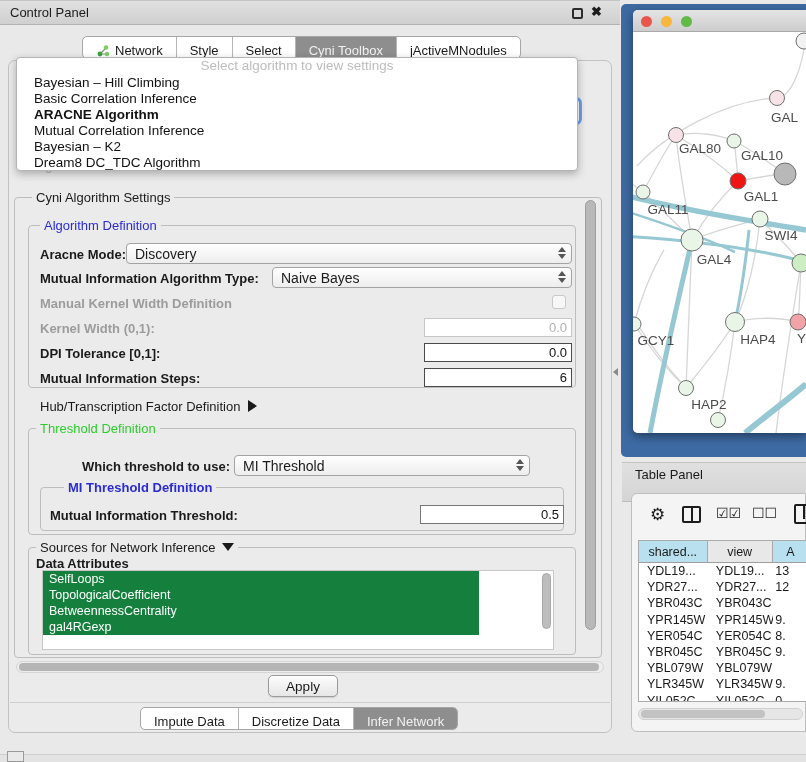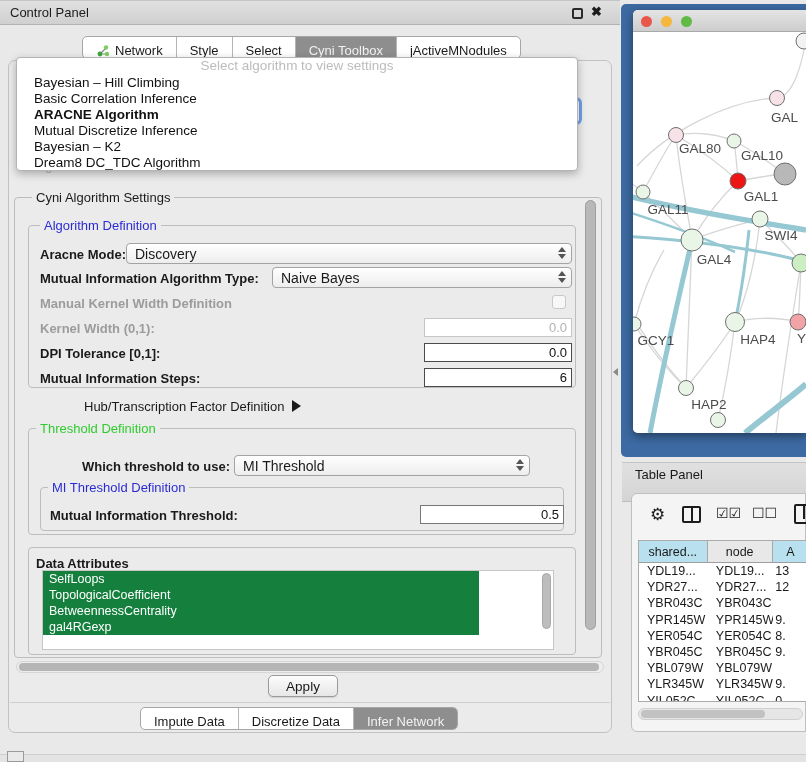--- a/index.html
+++ b/index.html
@@ -43,21 +43,21 @@
   .obscured-combo-text { left:45px; top:158px; font-size:13px; color:#b5b5b5; z-index:4; }
 
   
   .group { position:absolute; border:1px solid #bdbdbd; border-radius:4px; }
   .group-title { position:absolute; background:#ebebeb; padding:0 4px; font-size:13px; z-index:2; white-space:nowrap; }
   .t-blue { color:#2b2bd4; }
   .t-green { color:#2ecc2e; }
 
   .lbl { position:absolute; font-size:13px; font-weight:bold; color:#1a1a1a; white-space:nowrap; }
   .lbl.dis { color:#9c9c9c; }
-  .lbl.norm { font-weight:normal;margin-left:44px; }
+  .lbl.norm { font-weight:normal; }
 
   .combo { position:absolute; height:21px; border:1px solid #a3a3a3; border-radius:4px;
     background:linear-gradient(#ffffff,#ededed); font-size:14px; display:flex; align-items:center;
     padding-left:8px; }
   .combo .arrows { position:absolute; right:5px; top:3px; display:flex; flex-direction:column; gap:2px; }
   .combo .arrows i { display:block; width:0; height:0; border-left:4px solid transparent;
     border-right:4px solid transparent; }
   .combo .arrows i.up { border-bottom:5px solid #555; }
   .combo .arrows i.dn { border-top:5px solid #555; }
 
@@ -172,21 +172,21 @@
   </div>
 
   <div class="abs focus-frag"></div>
   <div class="abs obscured-combo-text">galFiltered.sif default node</div>
 
   <div class="abs popup">
     <div class="ph">Select algorithm to view settings</div>
     <div class="dd-item">Bayesian – Hill Climbing</div>
       <div class="dd-item">Basic Correlation Inference</div>
       <div class="dd-item" style="font-weight: bold;">ARACNE Algorithm</div>
-      <div class="dd-item">Mutual Discretize Inference</div>
+      <div class="dd-item">Mutual Correlation Inference</div>
       <div class="dd-item">Bayesian – K2</div>
       <div class="dd-item">Dream8 DC_TDC Algorithm</div>
   </div>
 
   <div class="abs group" style="left:14px; top:197px; width:588px; height:461px;"></div>
   <div class="group-title" style="left:32px; top:190px;">Cyni Algorithm Settings</div>
 
   <div class="abs group" style="left:28px; top:225px; width:548px; height:163px;"></div>
   <div class="group-title t-blue" style="left:40px; top:218px;">Algorithm Definition</div>
 
@@ -230,25 +230,28 @@
   <div class="lbl" style="left:82px; top:459px;">Which threshold to use:</div>
   <div class="combo" style="left:234px; top:455px; width:296px;">
     <span>MI Threshold</span>
     <span class="arrows">
         <i class="up"></i>
         <i class="dn"></i>
       </span>
   </div>
 
   <div class="abs group" style="left:40px; top:487px; width:524px; height:44px;"></div>
-  <div class="group-title t-blue" style="left:48px; top:480px;">MI Threshold Definition</div>
+  <div class="group-title t-blue" style="left:64px; top:480px;font-weight:bold;">MI Threshold Definition</div>
   <div class="lbl" style="left:50px; top:508px;">Mutual Information Threshold:</div>
   <div class="field" style="left:420px; top:505px; width:144px; border-color:#777;">0.5</div>
 
   <div class="abs group" style="left:28px; top:547px; width:548px; height:108px;"></div>
+  <div class="group-title" style="left:36px; top:540px;">
+    <span>Sources for Network Inference</span><span class="tri-down"></span>
+  </div>
   <div class="lbl" style="left:36px; top:556px;">Data Attributes</div>
 
   <div class="attr-list">
     <div class="attr-item">SelfLoops</div>
       <div class="attr-item">TopologicalCoefficient</div>
       <div class="attr-item">BetweennessCentrality</div>
       <div class="attr-item">gal4RGexp</div>
     <div class="attr-scroll">
         <div class="thumb"></div>
       </div>
@@ -367,21 +370,21 @@
     <div class="tp-toolbar">
       <div class="tbi" style="left:18px; top:4px;">⚙</div>
       <div class="pane-icon" style="left:50px; top:6px;"></div>
       <div class="tbi" style="left:84px; top:5px; font-size:14px;">☑☑</div>
       <div class="tbi" style="left:120px; top:5px; font-size:14px;">☐☐</div>
       <div class="pane-icon" style="left:162px; top:4px; width:16px; height:20px;"></div>
     </div>
     <div class="tbl">
       <div class="tbl-header">
         <div class="hc hl c1">shared...</div>
-        <div class="hc c2">node</div>
+        <div class="hc c2">view</div>
         <div class="hc hl c3">A</div>
       </div>
       <div class="tbl-row">
           <div class="c c1">YDL19...</div>
           <div class="c c2">YDL19...</div>
           <div class="c c3">13</div>
         </div>
         <div class="tbl-row">
           <div class="c c1">YDR27...</div>
           <div class="c c2">YDR27...</div>

